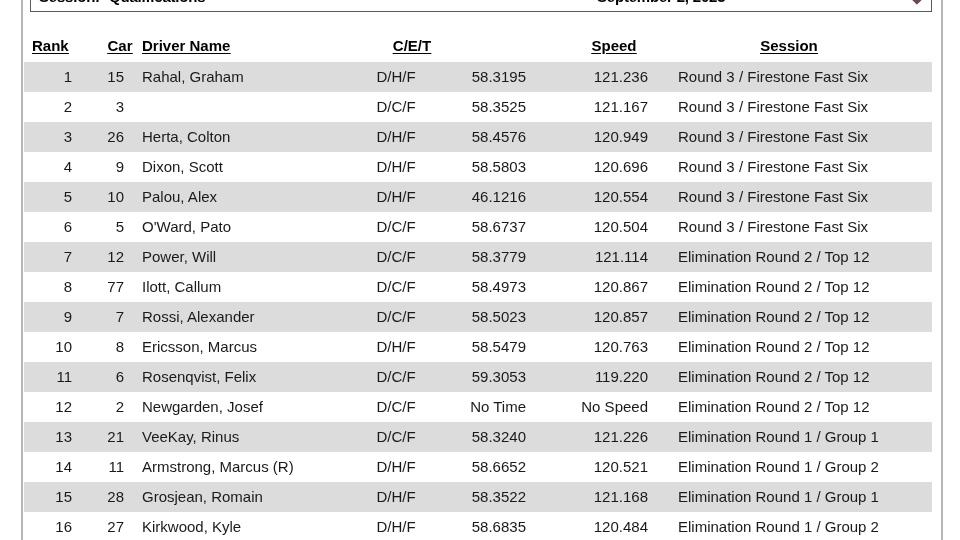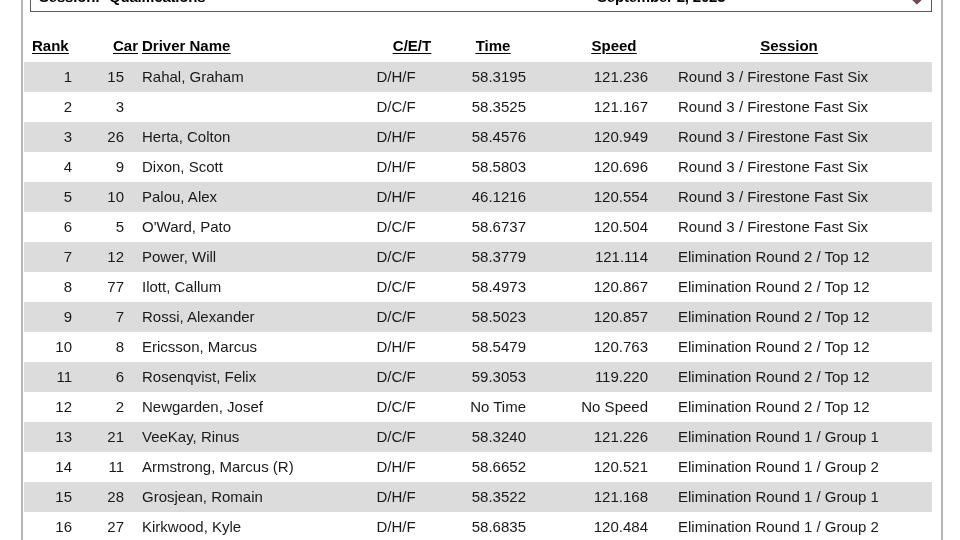--- a/index.html
+++ b/index.html
@@ -122,21 +122,21 @@
   .c-rank    { left: 0px;   width: 48px; text-align: right; }
   .c-car     { left: 62px;  width: 38px; text-align: right; }
   .c-driver  { left: 118px; width: 230px; text-align: left; }
   .c-cet     { left: 336px; width: 72px; text-align: center; }
   .c-time    { left: 436px; width: 66px; text-align: right; }
   .c-speed   { left: 556px; width: 68px; text-align: right; }
   .c-session { left: 654px; width: 250px; text-align: left; }
 
   
   .head-row .c-rank    { left: 8px;   width: 44px;  text-align: left; }
-  .head-row .c-car     { left: 78px;  width: 36px;  text-align: right; }
+  .head-row .c-car     { left: 78px;  width: 36px;  text-align: center; }
   .head-row .c-driver  { left: 118px; width: 230px; text-align: left; }
   .head-row .c-cet     { left: 352px; width: 72px;  text-align: center; }
   .head-row .c-time    { left: 436px; width: 66px;  text-align: center; }
   .head-row .c-speed   { left: 556px; width: 68px;  text-align: center; }
   .head-row .c-session { left: 640px; width: 250px; text-align: center; }
 
   .head-row .cell span { text-decoration: underline; }
 </style>
 </head>
 <body>
@@ -155,21 +155,20 @@
     </div>
   </div>
 
   <div class="table">
 
     <div class="row head-row">
       <div class="cell c-rank"><span>Rank</span></div>
       <div class="cell c-car"><span>Car</span></div>
       <div class="cell c-cet"><span>C/E/T</span></div>
       <div class="cell c-driver"><span>Driver Name</span></div>
-      <div class="cell c-time"><span>Time</span></div>
       <div class="cell c-speed"><span>Speed</span></div>
       <div class="cell c-session"><span>Session</span></div>
     </div>
 
     <div id="rows-container">
         <div class="row band">
           <div class="cell c-rank">1</div>
           <div class="cell c-car">15</div>
           <div class="cell c-driver">Rahal, Graham</div>
           <div class="cell c-cet">D/H/F</div>

